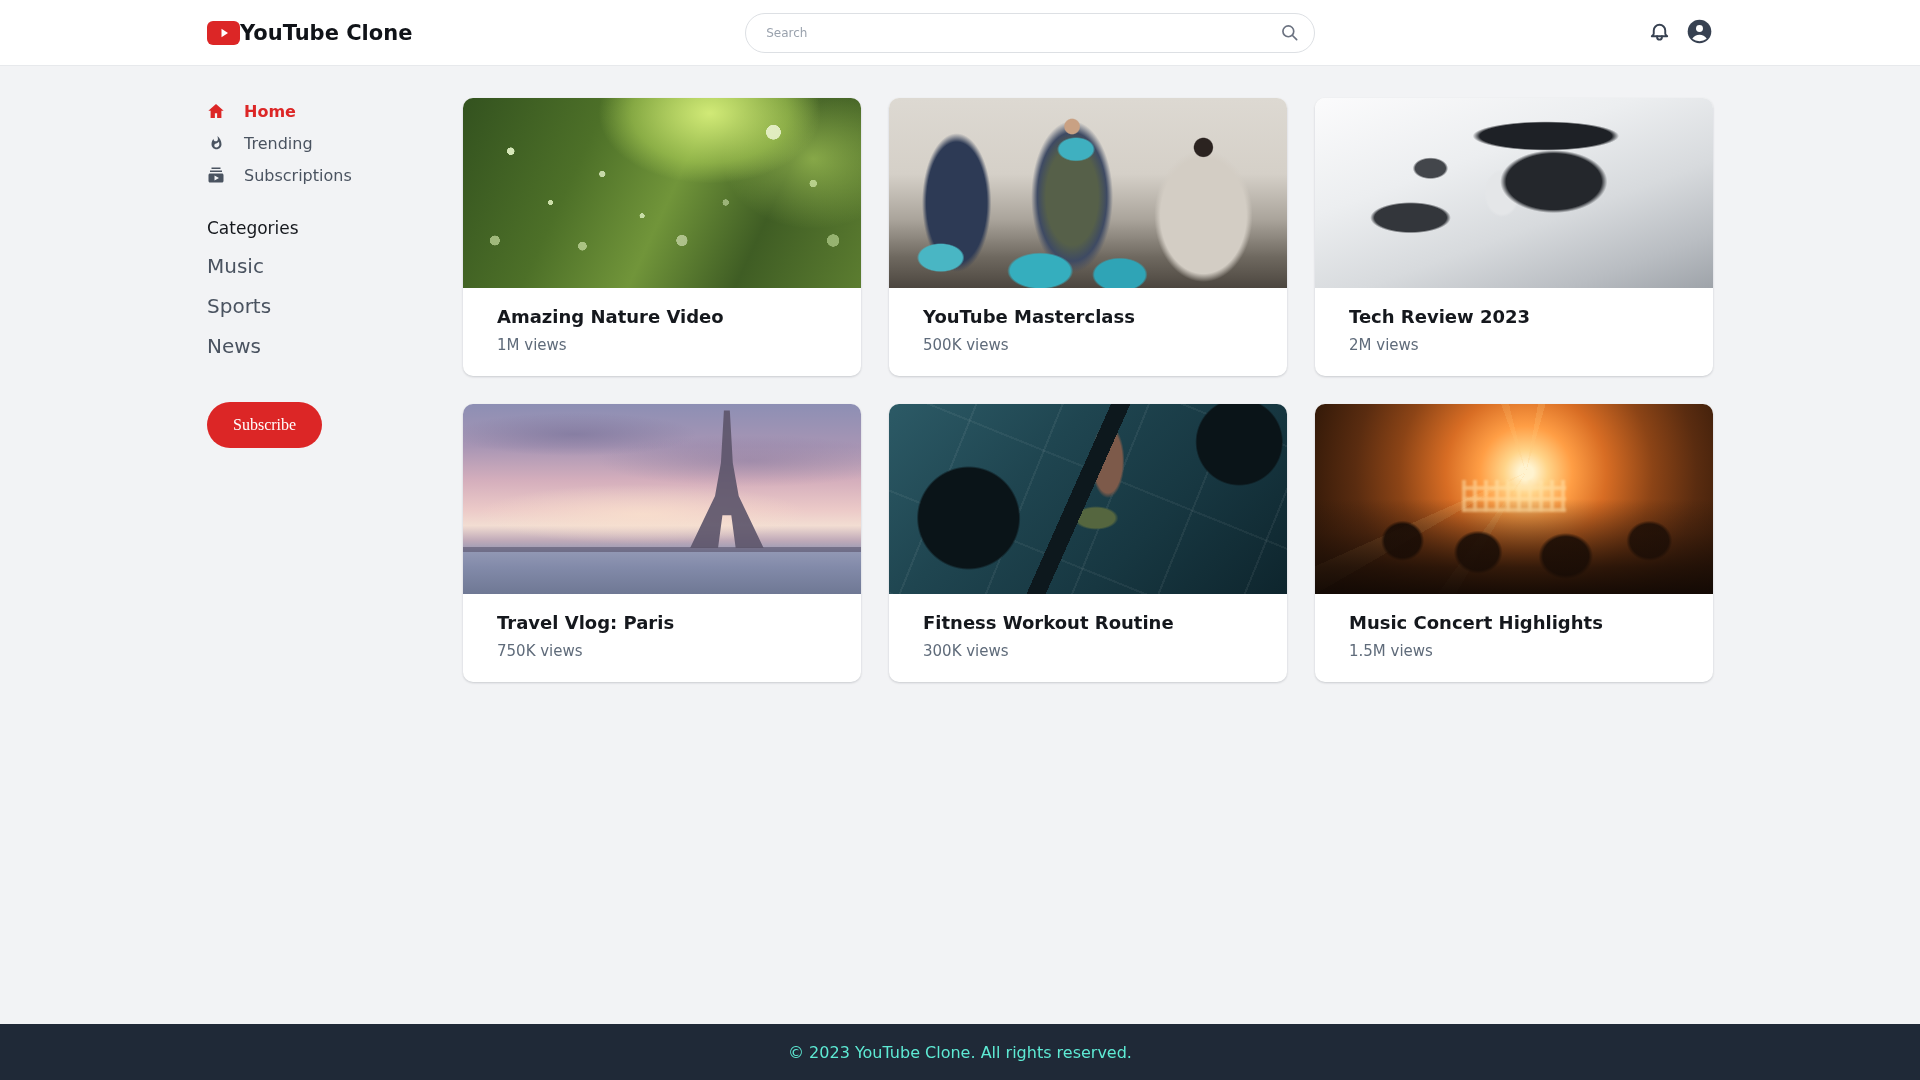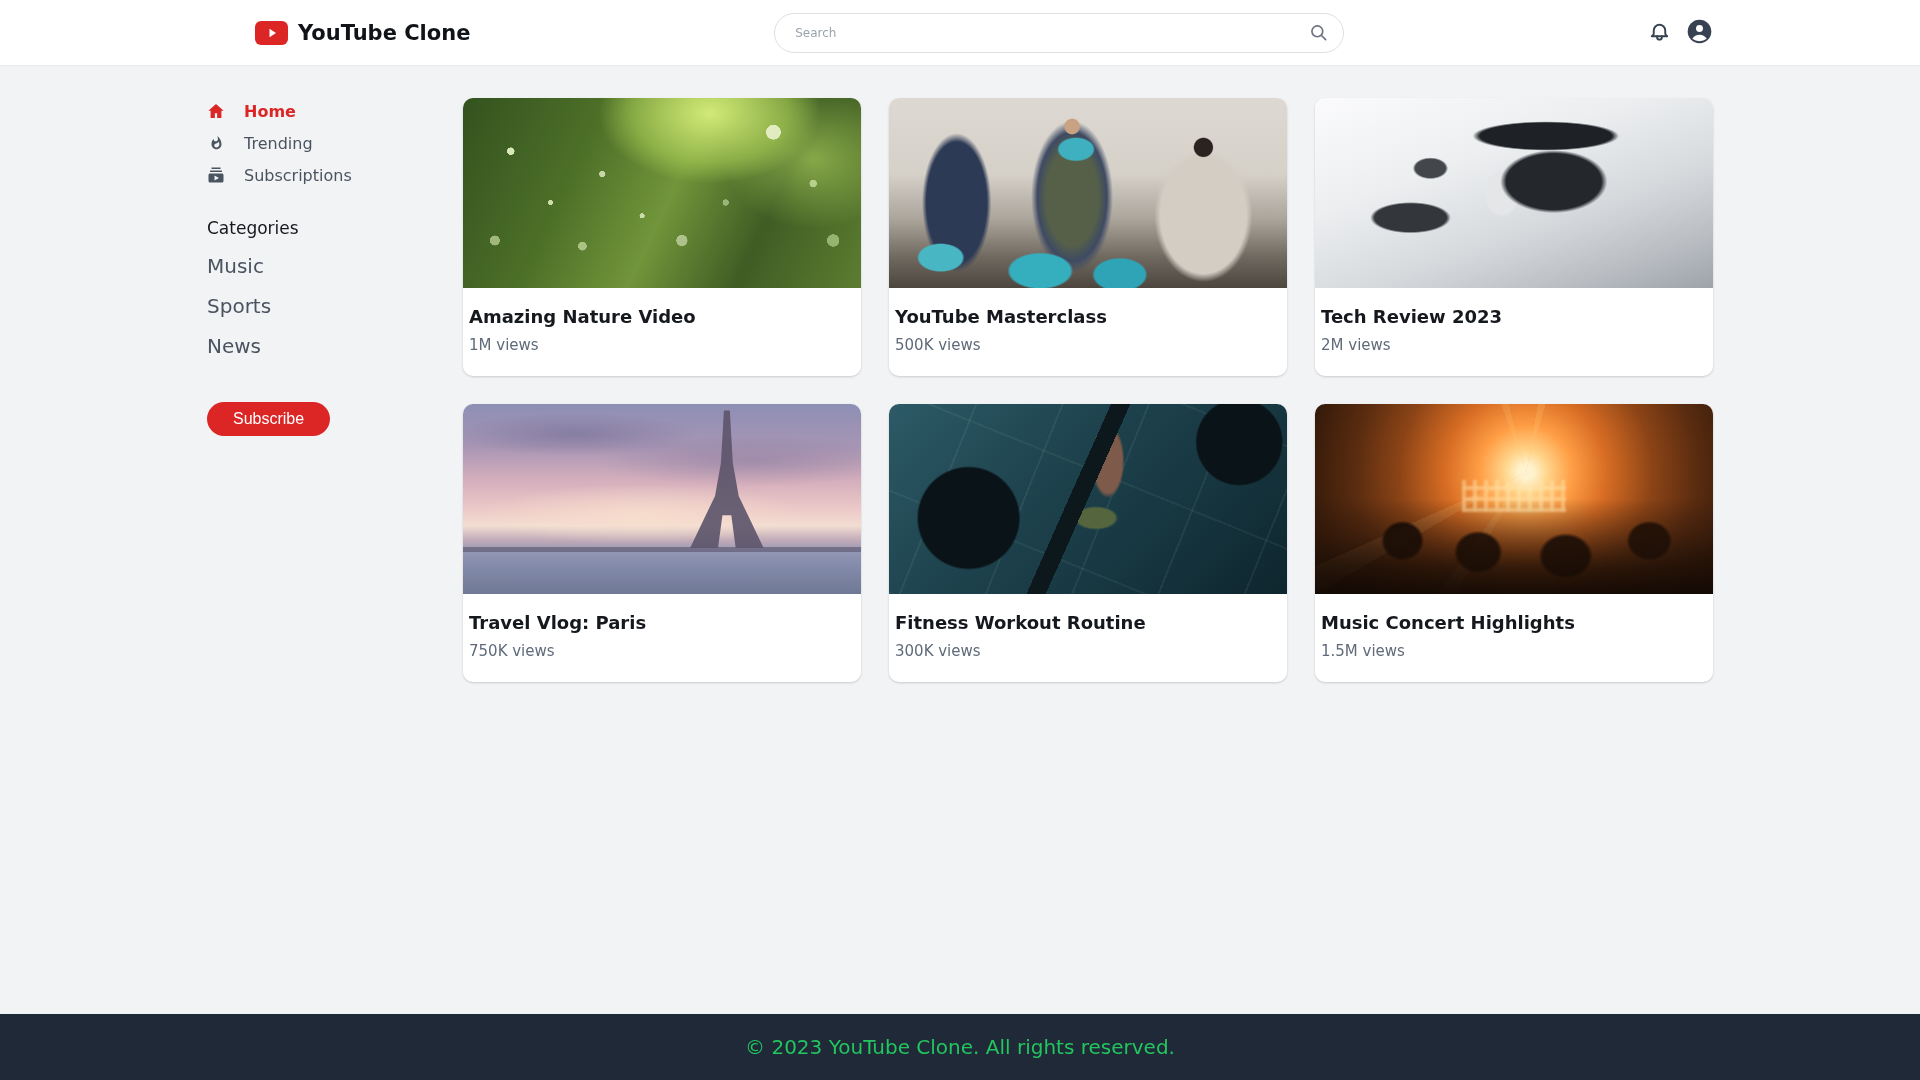--- a/index.html
+++ b/index.html
@@ -12,21 +12,21 @@
     overflow: hidden;
   }
 
   
   header {
     height: 66px; background: #ffffff;
     border-bottom: 1px solid #e7e9ec;
     flex: 0 0 auto; display: flex;
   }
   .hwrap { width: 1506px; margin: 0 auto; display: flex; align-items: center; }
-  .brand { display: flex; align-items: center; gap: 10px; cursor: pointer; margin-left: 48px; }
+  .brand { display: flex; align-items: center; cursor: pointer; }
   .logo-badge {
     width: 33px; height: 24px; background: #dc2626; border-radius: 6px;
     display: flex; align-items: center; justify-content: center; flex: 0 0 auto;
   }
   .brand-name { font-size: 21px; font-weight: bold; color: #101318; white-space: nowrap; }
   .search-zone { flex: 1; display: flex; justify-content: center; }
   .search-box { position: relative; width: 570px; }
   .search-input {
     width: 100%; height: 40px; background: #fff;
     border: 1px solid #dde0e4; border-radius: 9999px;
@@ -47,32 +47,32 @@
   .nav-item {
     display: flex; align-items: center; gap: 19px;
     height: 26px; margin-bottom: 6px; font-size: 16px; color: #4a5360; cursor: pointer;
   }
   .nav-item .nav-ic { width: 18px; display: flex; justify-content: center; }
   .nav-item.active { color: #dc2626; font-weight: bold; }
   .cat-head { font-size: 17px; font-weight: normal; color: #15181d; margin: 30px 0 16px; }
   .cat-item { font-size: 20px; color: #4a5360; margin-bottom: 16px; cursor: pointer; }
   .subscribe-btn {
     margin-top: 28px; background: #dc2626; color: #ffffff;
-    border: none; border-radius: 9999px; padding: 8px 26px;
-    font-size: 16px; font-family: Liberation Sans, sans-serif; cursor: pointer;
+    border: none; border-radius: 9999px; padding: 14px 26px;
+    font-size: 16px; font-family: Liberation Serif, serif; cursor: pointer;
   }
 
   
   main { flex: 1; display: grid; grid-template-columns: repeat(3, 1fr); gap: 28px; align-content: start; }
   .card {
     background: #ffffff; border-radius: 10px; overflow: hidden; cursor: pointer;
     box-shadow: 0 1px 2px rgba(16,24,40,.10), 0 1px 3px rgba(16,24,40,.08);
   }
   .thumb { height: 190px; position: relative; overflow: hidden; }
-  .card-info { padding: 16px 6px 22px; }
+  .card-info { padding: 16px 34px 22px; }
   .card-title { font-size: 18px; font-weight: bold; color: #15181d; margin: 2px 0 9px; }
   .card-views { font-size: 15px; color: #5f6b7a; }
 
   
   .th-nature {
     background:
       radial-gradient(circle 6px at 12% 28%, rgba(240,255,210,.85) 60%, transparent 65%),
       radial-gradient(circle 4px at 22% 55%, rgba(235,250,200,.8) 60%, transparent 66%),
       radial-gradient(circle 8px at 8% 75%, rgba(220,240,180,.6) 60%, transparent 64%),
       radial-gradient(circle 5px at 35% 40%, rgba(245,255,220,.7) 60%, transparent 66%),
@@ -150,23 +150,23 @@
   .th-concert::after {
     content: ""; position: absolute; left: 37%; top: 40%; width: 26%; height: 17%;
     background:
       repeating-linear-gradient(90deg, rgba(255,232,178,.85) 0 4px, transparent 4px 11px),
       repeating-linear-gradient(0deg, rgba(255,232,178,.85) 0 4px, transparent 4px 11px);
     opacity: .55; filter: blur(1px);
   }
 
   
   footer {
-    height: 66px; background: #1f2937; color: #22c55e;
+    height: 56px; background: #1f2937; color: #5eead4;
     display: flex; align-items: center; justify-content: center;
-    font-size: 20px; flex: 0 0 auto;
+    font-size: 16px; flex: 0 0 auto;
   }
 </style>
 </head>
 <body>
 
 <header>
   <div class="hwrap">
     <div class="brand">
       <span class="logo-badge">
         <svg width="12" height="12" viewBox="0 0 12 12">

